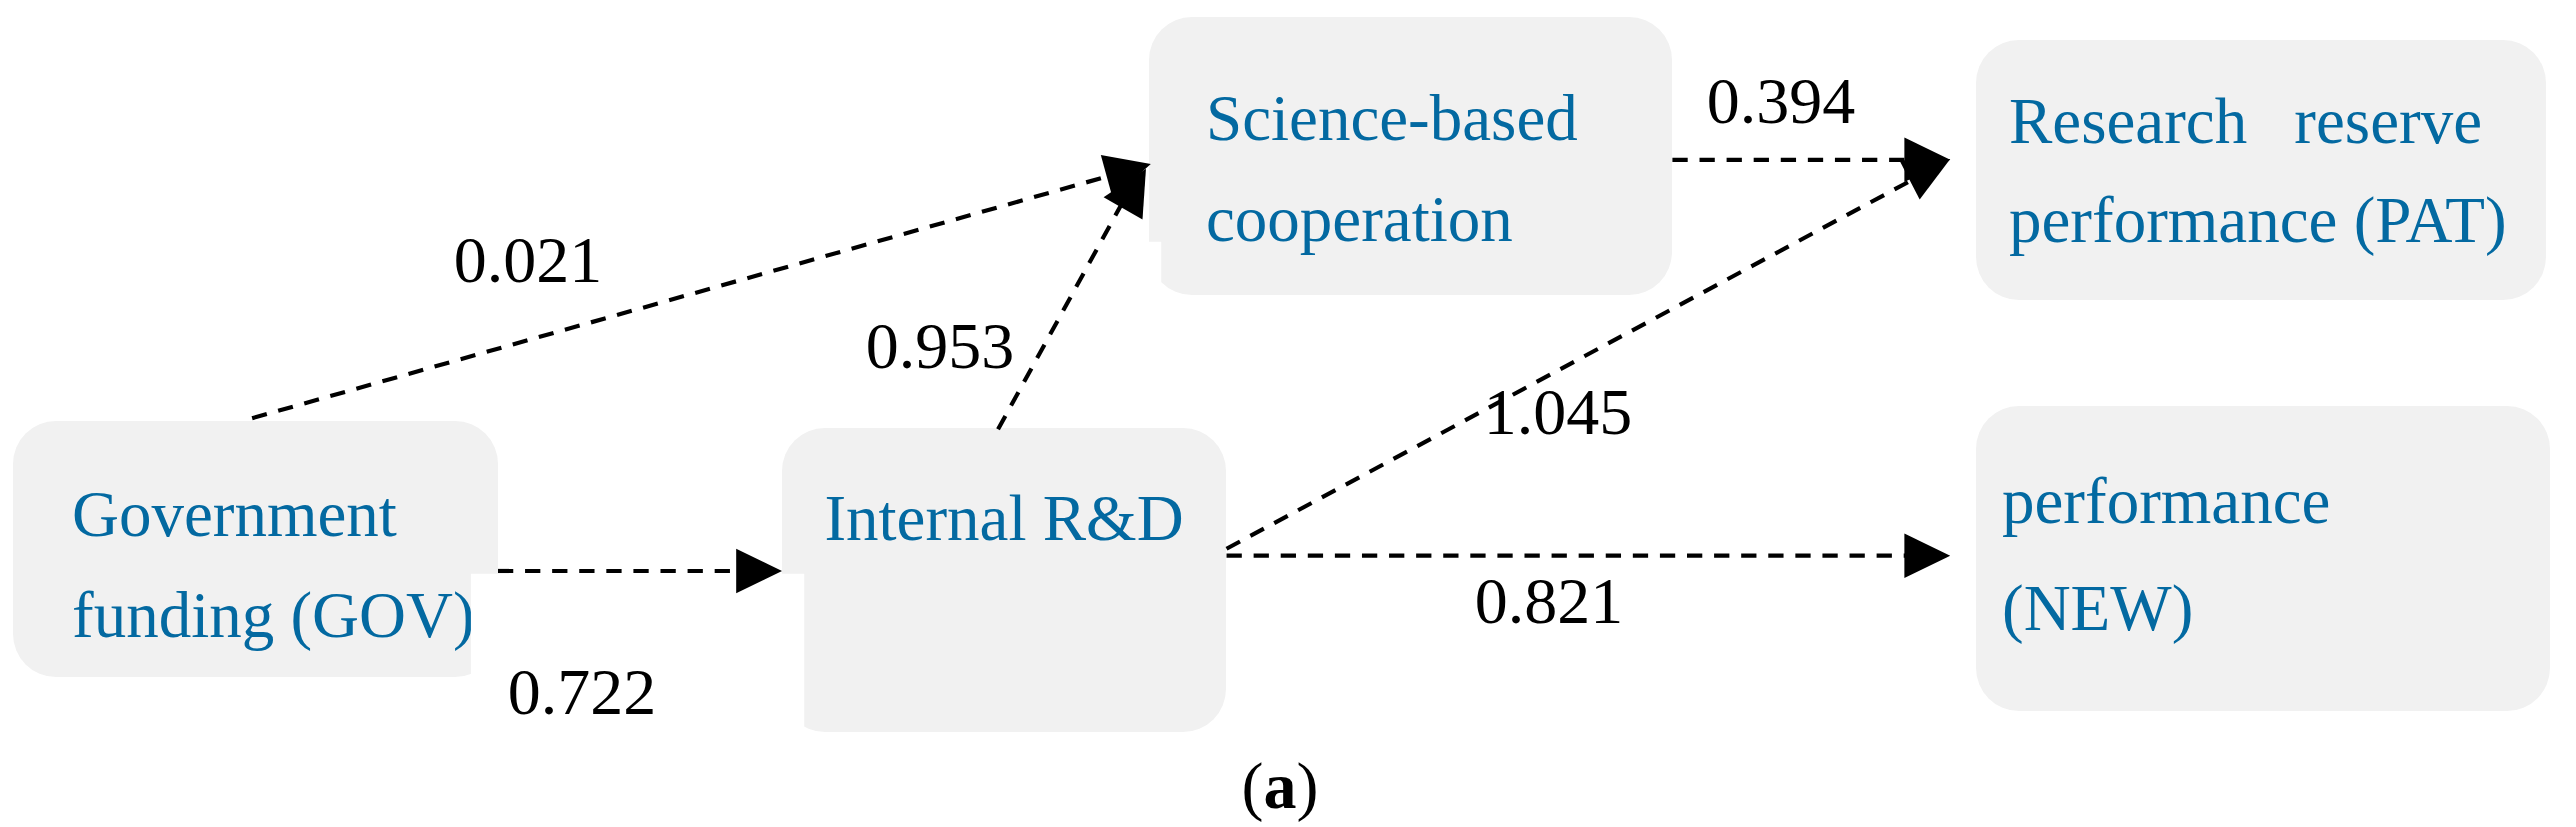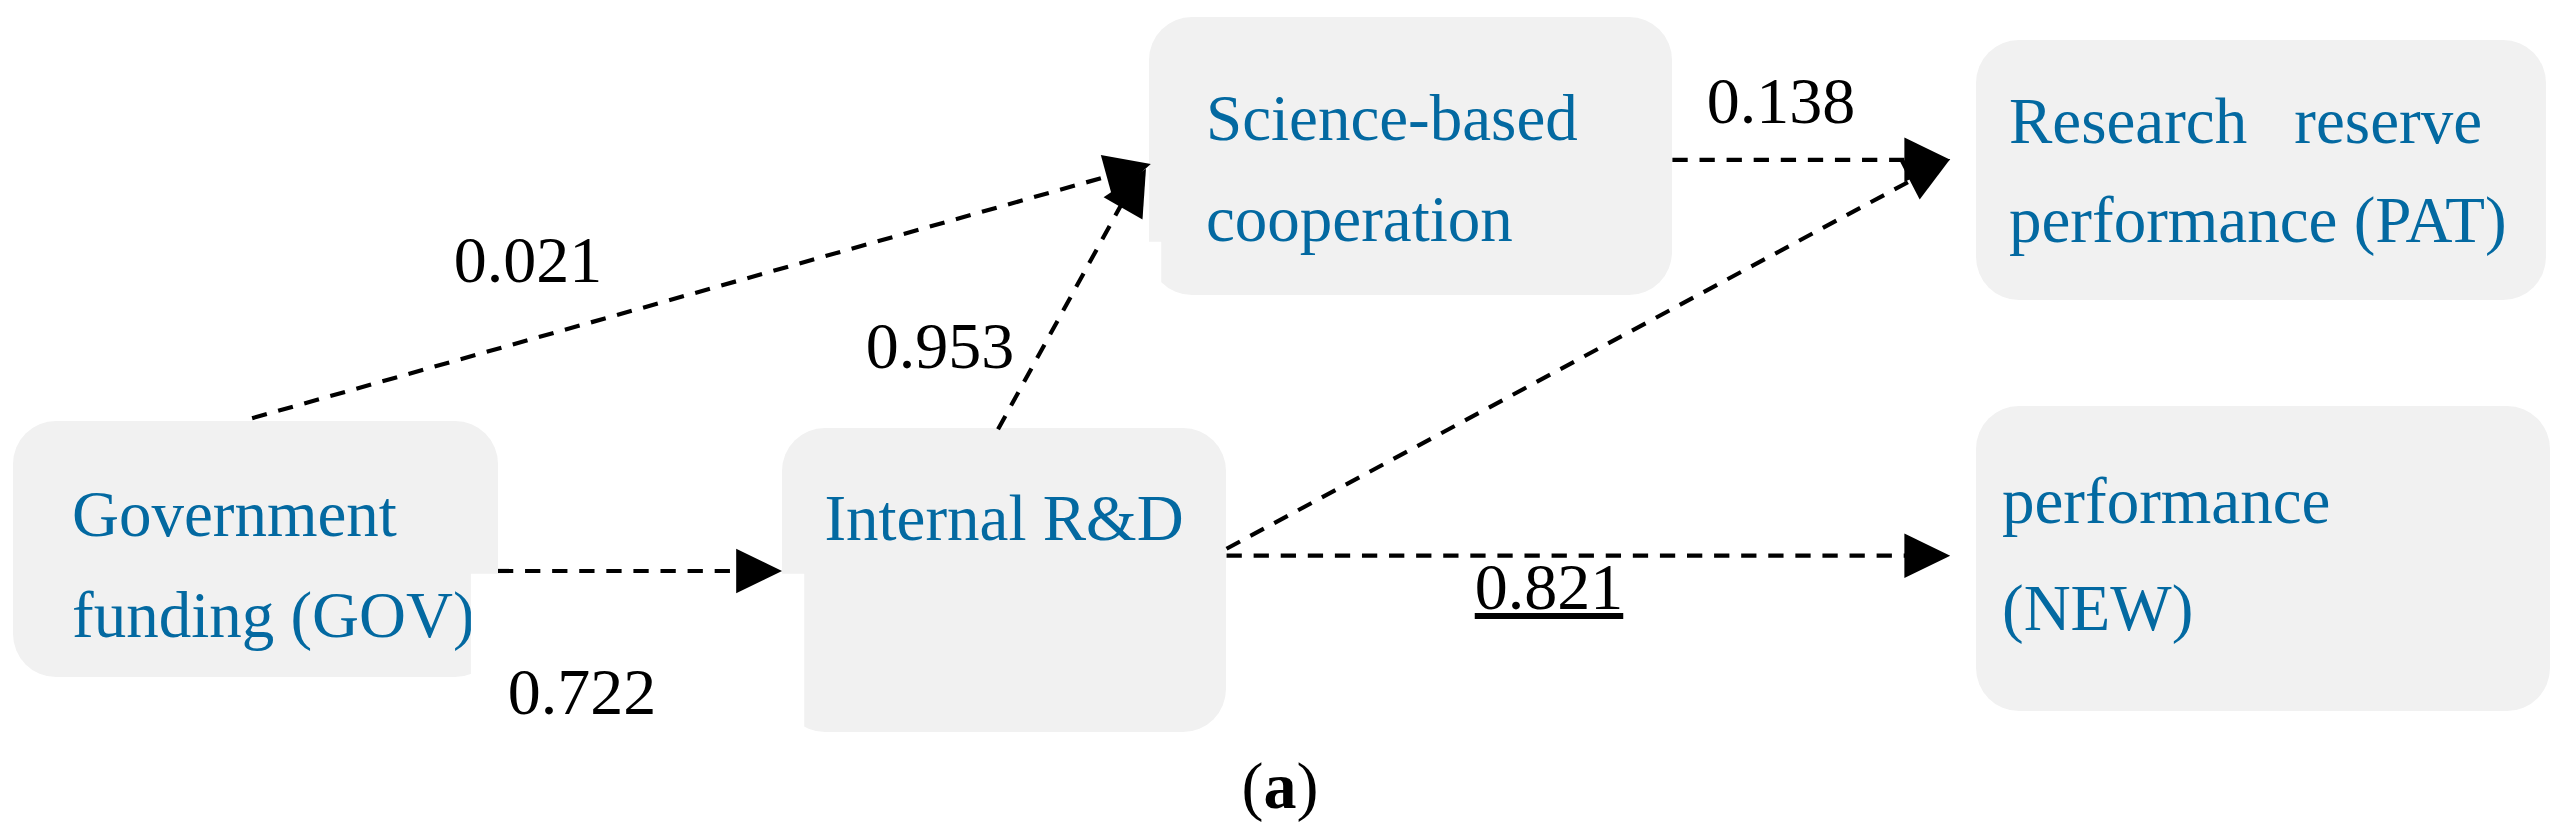--- a/index.html
+++ b/index.html
@@ -124,21 +124,22 @@
     <polygon class="head" points="1650,243 1645,316 1589,284"></polygon>
     <polygon class="head" points="1126,822 1060,790 1060,854"></polygon>
     <polygon class="head" points="2808,230 2742,198 2742,262"></polygon>
     <polygon class="head" points="2808,229 2764,287 2735,231"></polygon>
     <polygon class="head" points="2808,800 2742,768 2742,832"></polygon>
   </svg>
 
   <div class="coef" style="left:528px;  top:260px;">0.021</div>
   <div class="coef" style="left:940px; top:333px;margin-top:13px;">0.953</div>
   <div class="coef" style="left:582px;  top:692px;">0.722</div>
-  <div class="coef" style="left:1781px; top:101px;">0.138</div>
-  <div class="coef" style="left:1549px; top:587px;text-decoration:underline;">0.821</div>
+  <div class="coef" style="left:1781px; top:101px;">0.394</div>
+  <div class="coef" style="left:1558px; top:412px;">1.045</div>
+  <div class="coef" style="left:1549px; top:601px;">0.821</div>
 
   <div class="caption" style="left:1280px; top:786px;">
     <span>(</span><span class="bold">a</span><span>)</span>
   </div>
 
 </div>
 
 
 </body></html>

